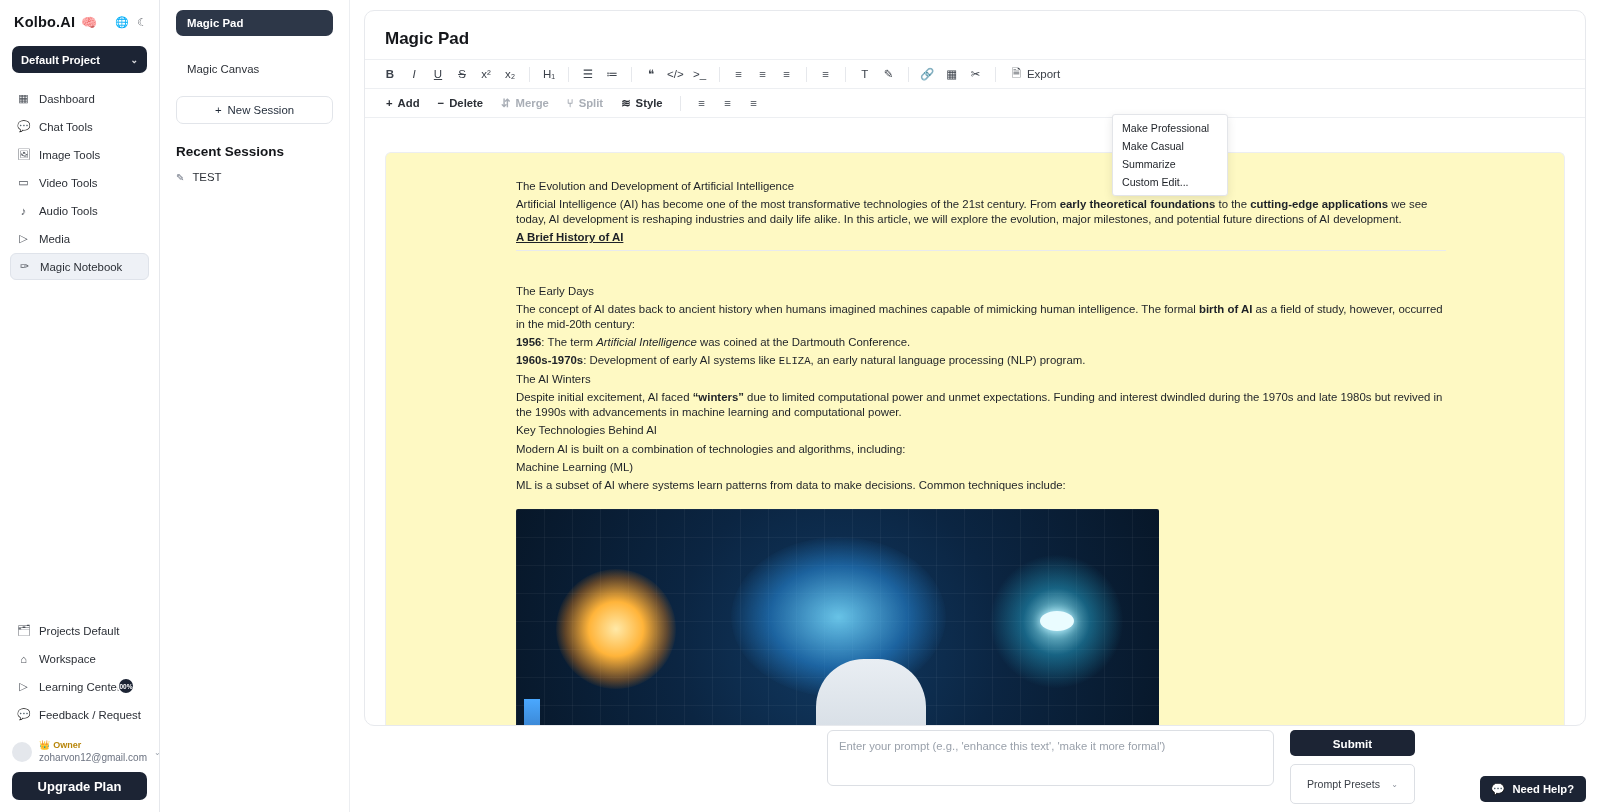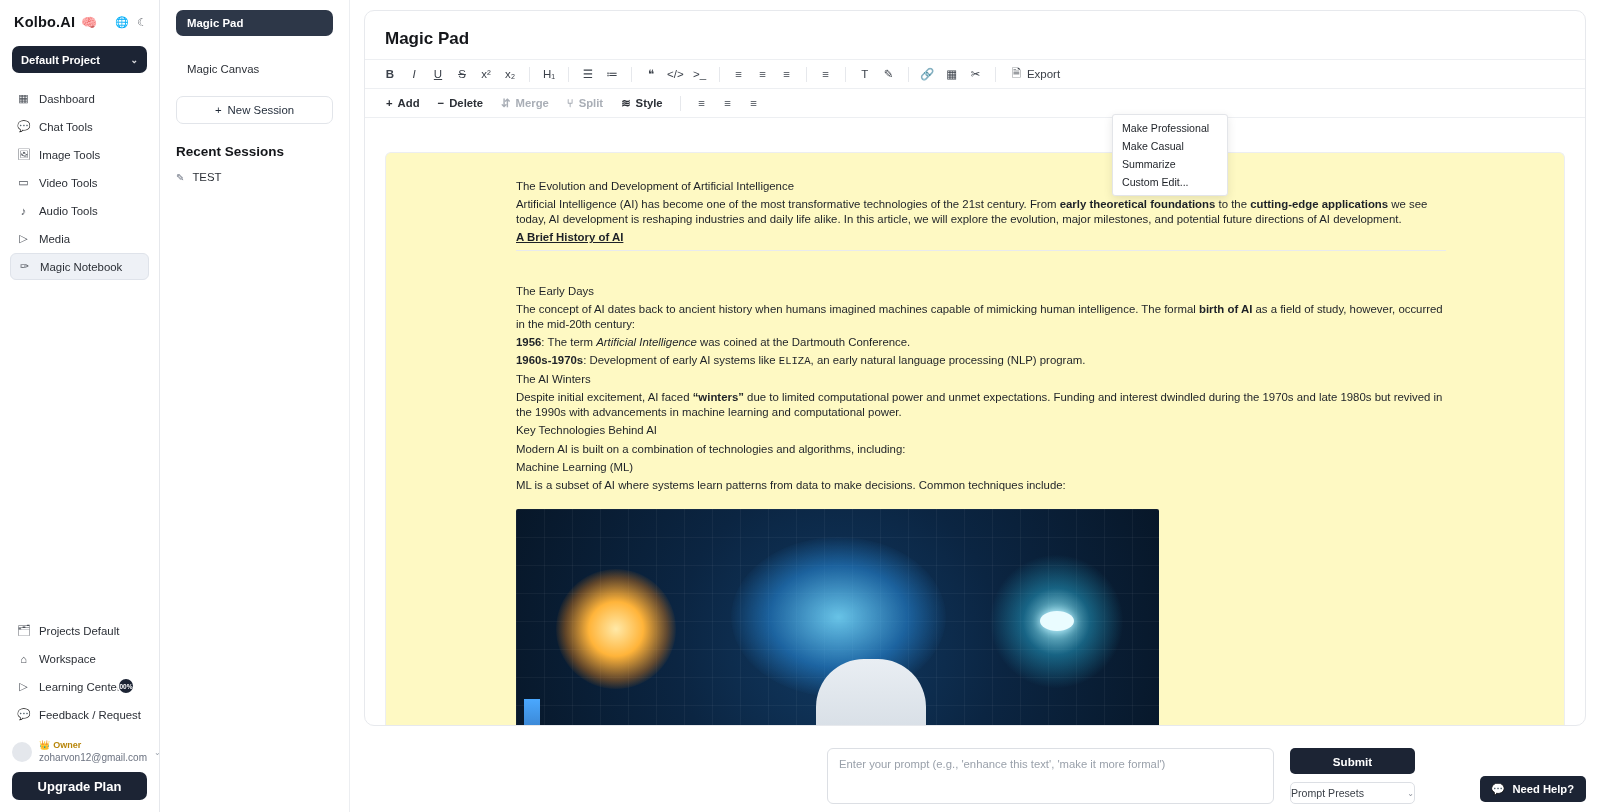--- a/index.html
+++ b/index.html
@@ -256,22 +256,22 @@
   .prompt-input::placeholder { color: #9aa1ab; }
   .prompt-right { display: flex; flex-direction: column; gap: 8px; width: 125px; }
   .submit {
     height: 26px; border-radius: 5px;
     background: #1c2434; color: #fff;
     font-size: 11.6px; font-weight: bold;
     display: flex; align-items: center; justify-content: center;
     cursor: pointer;
   }
   .presets {
-    height: 22px; border: 1px solid #dcdfe4; border-radius: 5px;
-    display: flex; align-items: center; padding: 0 0;
+    height: 40px; border: 1px solid #dcdfe4; border-radius: 5px;
+    display: flex; align-items: center; padding: 0 16px;
     font-size: 10.6px; color: #3b4048; cursor: pointer;
   }
   .presets .chev { margin-left: auto; font-size: 8px; color: #8b919b; }
 
   .need-help {
     position: absolute; right: 14px; bottom: 10px;
     background: #1c2434; color: #fff;
     height: 26px; border-radius: 5px;
     display: flex; align-items: center; gap: 7px;
     padding: 0 12px; font-size: 11.2px; font-weight: bold;

